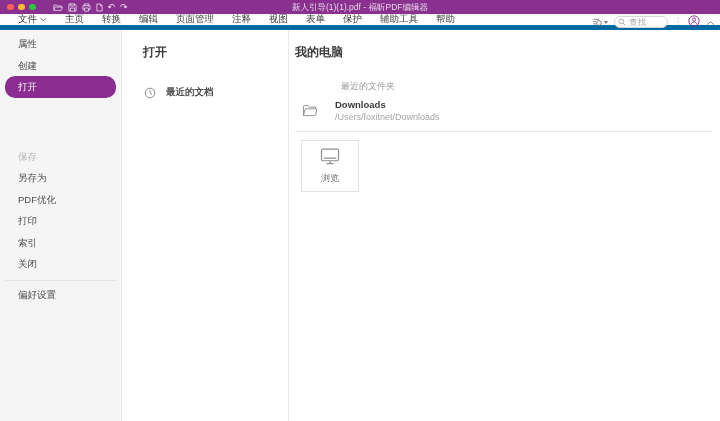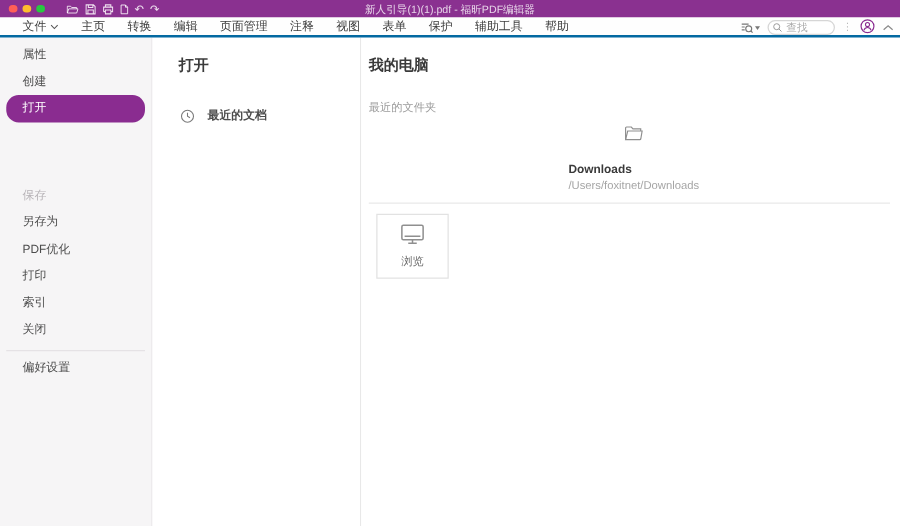--- a/index.html
+++ b/index.html
@@ -11,21 +11,21 @@
   .traffic { display:flex; gap:4.5px; padding-left:7px; }
   .light { width:6.5px; height:6.5px; border-radius:50%; }
   .light.red{ background:#ff5f57; } .light.yellow{ background:#febc2e; } .light.green{ background:#28c840; }
   .quick-icons { display:flex; align-items:center; gap:5px; margin-left:17px; color:rgba(255,255,255,.85); }
   .quick-icons svg { display:block; }
   .glyph-btn { font-size:9px; line-height:10px; color:rgba(255,255,255,.85); }
   .win-title { position:absolute; left:0; right:0; top:0; height:14px; line-height:14px; text-align:center;
                font-size:8.5px; color:rgba(255,255,255,.8); pointer-events:none; }
 
   
-  .menubar { height:16px; background:#fefefe; border-bottom:2px solid #0369a1; display:flex; align-items:center;
+  .menubar { height:16px; background:#fefefe; border-bottom:5px solid #0369a1; display:flex; align-items:center;
              padding-left:18px; position:relative; font-size:9.5px; color:#3c3c3c; }
   .menu-item { margin-right:18px; display:flex; align-items:center; gap:3px; white-space:nowrap; cursor:default; }
   .menubar-right { position:absolute; right:5px; top:0; height:16px; display:flex; align-items:center; gap:6px; }
   .findbtn { display:flex; align-items:center; gap:1px; }
   .caret-down { width:0; height:0; border-left:2.5px solid transparent; border-right:2.5px solid transparent; border-top:3px solid #777; }
   .searchbox { position:relative; width:54px; height:12px; }
   .searchbox input { width:54px; height:12px; border:1px solid #d6d6d6; border-radius:6px; padding:0 3px 0 14px;
                      font-size:8.5px; color:#555; outline:none; font-family:Liberation Serif, serif; background:#fff; }
   .searchbox input::placeholder { color:#a8a8a8; }
   .searchbox .mag { position:absolute; left:4px; top:2px; }
@@ -43,22 +43,22 @@
 
   .panel-open { width:167px; background:#fff; border-right:1px solid #e8e8e8; padding-top:14px; }
   .panel-title { font-size:12px; font-weight:700; color:#3a3a3a; margin-left:21px; }
   .open-list { margin-top:21px; }
   .open-item { display:flex; align-items:center; height:21px; margin:1px 11px 1px 16px; border-radius:10.5px;
                padding-left:6px; gap:10px; color:#4c4c4c;font-weight:bold; }
   .open-item svg { flex:0 0 auto; }
   .open-item.selected { background:#eceaec; color:#8a2c90; font-weight:700; }
 
   .panel-main { flex:1; background:#fff; padding:14px 8px 0 6px; }
-  .recent-label { margin-top:19px; font-size:9px; color:#9b9b9b; }
-  .folder-row { display:flex; align-items:center; gap:16px; margin-top:6px; padding-left:7px;flex-direction:column; }
+  .recent-label { margin-top:19px; font-size:9px; color:#9b9b9b;margin-left:46px; }
+  .folder-row { display:flex; align-items:center; gap:16px; margin-top:6px; padding-left:7px; }
   .folder-name { font-size:9.5px; font-weight:700; color:#3a3a3a; }
   .folder-path { font-size:9px; color:#a5a5a5; margin-top:2px; }
   .hr { height:1px; background:#e9e9e9; margin-top:9px; }
   .browse-card { width:58px; height:52px; border:1px solid #e2e2e2; margin:8px 0 0 6px; display:flex;
                  flex-direction:column; align-items:center; justify-content:center; gap:7px; background:#fff; }
   .browse-label { font-size:9px; color:#6f6f6f; }
 </style>
 </head>
 <body>
 

